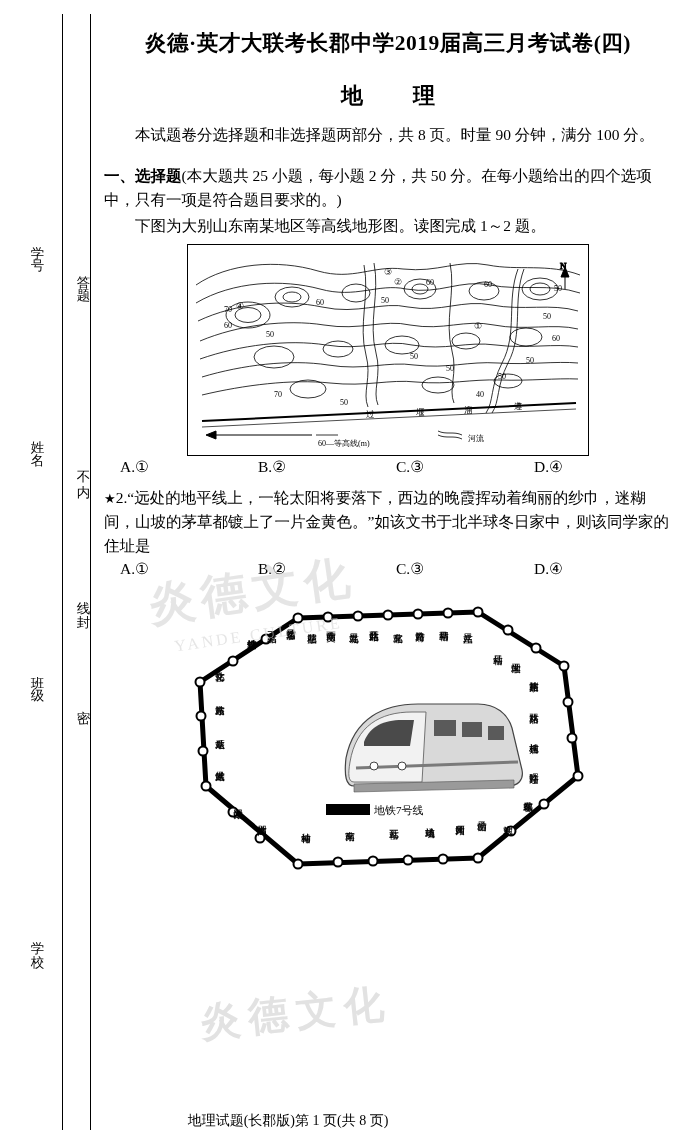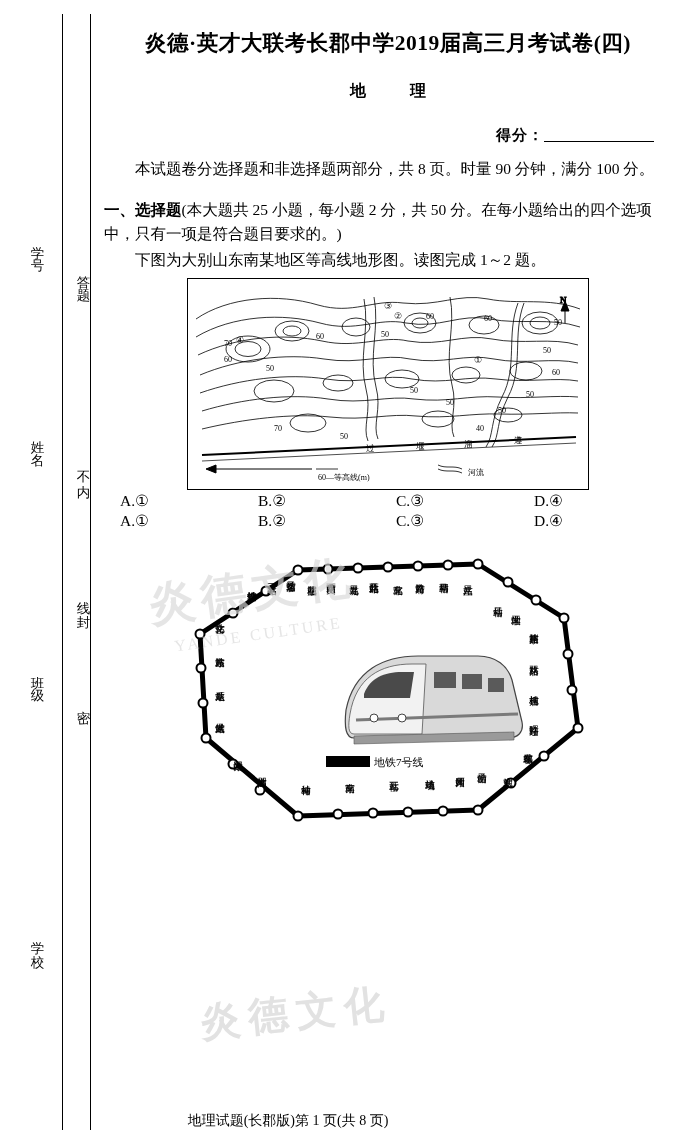--- a/index.html
+++ b/index.html
@@ -85,21 +85,21 @@
     font-family: "Liberation Serif", serif;
     font-weight: bold;
     font-size: 21.5px;
     letter-spacing: 0.5px;
     margin-top: 28px;
     white-space: nowrap;
   }
   .subject-title {
     text-align: center;
     font-weight: bold;
-    font-size: 16px;
+    font-size: 22px;
     letter-spacing: 14px;
     margin-top: 24px;
     text-indent: 14px;
   }
   .score-line {
     margin-top: 24px;
     text-align: right;
     font-size: 15px;
     padding-right: 18px;
   }
@@ -242,23 +242,20 @@
     <div class="vcol col-b v-block" id="v-bunei">不　内</div>
     <div class="vcol col-b v-block" id="v-xianfeng">线　封</div>
     <div class="vcol col-b v-block" id="v-mi">密</div>
   </div>
 
   <div class="content">
 
     <div class="doc-title">炎德·英才大联考长郡中学2019届高三月考试卷(四)</div>
     <div class="subject-title">地　理</div>
 
-    <div class="score-line">
-      <span class="score-label">得分：</span><span class="score-blank"></span>
-    </div>
 
     <div class="intro-line">本试题卷分选择题和非选择题两部分，共 8 页。时量 90 分钟，满分 100 分。</div>
 
 
     <div class="q-head">
       <b>一、选择题</b><span>(本大题共 25 小题，每小题 2 分，共 50 分。在每小题给出的四个选项中，只有一项是符合题目要求的。)</span>
     </div>
 
     <div class="para">下图为大别山东南某地区等高线地形图。读图完成 1～2 题。</div>
 
@@ -364,20 +361,23 @@
       </svg>
     </div>
 
     <div class="opts">
       <div>A.①</div>
       <div>B.②</div>
       <div>C.③</div>
       <div>D.④</div>
     </div>
 
+    <div class="qitem">
+      <span class="star">★</span><span>2.</span><span>“远处的地平线上，一轮太阳将要落下，西边的晚霞挥动着绚丽的纱巾，迷糊间，山坡的茅草都镀上了一片金黄色。”如该文书于北半球冬日家中，则该同学家的住址是</span>
+    </div>
     <div class="opts">
       <div>A.①</div>
       <div>B.②</div>
       <div>C.③</div>
       <div>D.④</div>
     </div>
 
 
     <div class="fig-metro">
       <svg width="420" height="308" viewBox="0 0 420 308" xmlns="http://www.w3.org/2000/svg">

